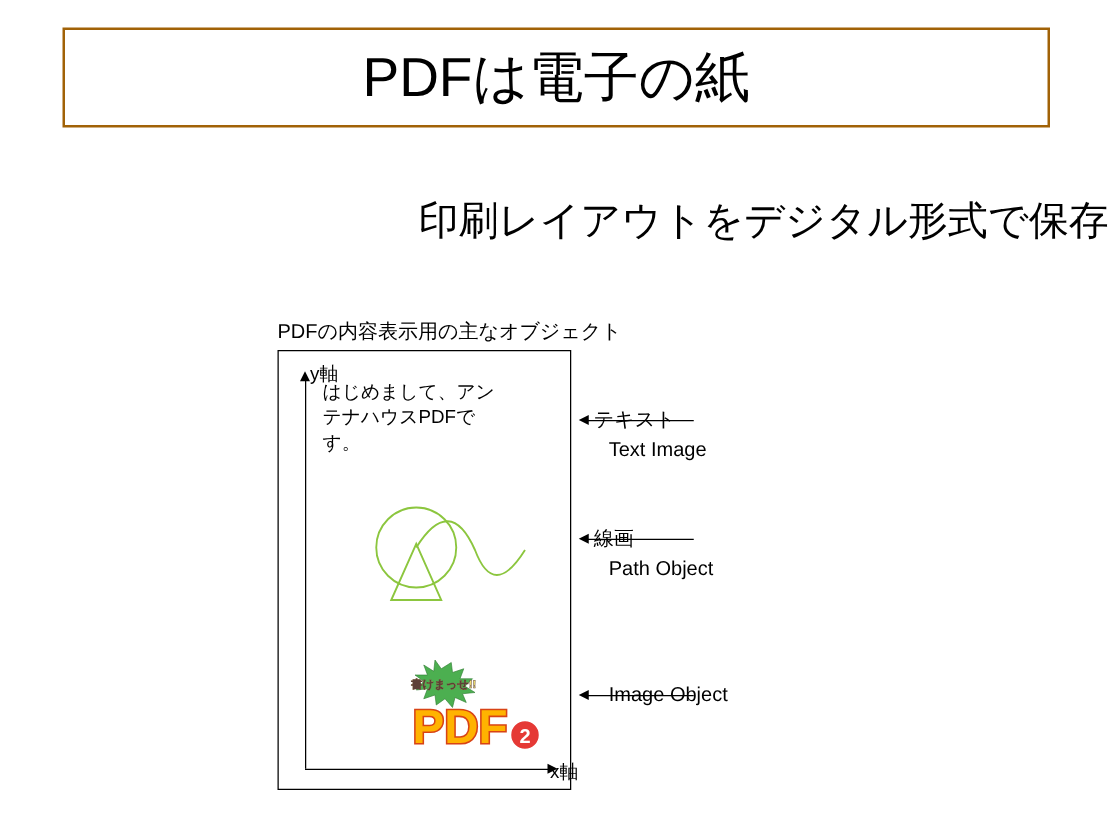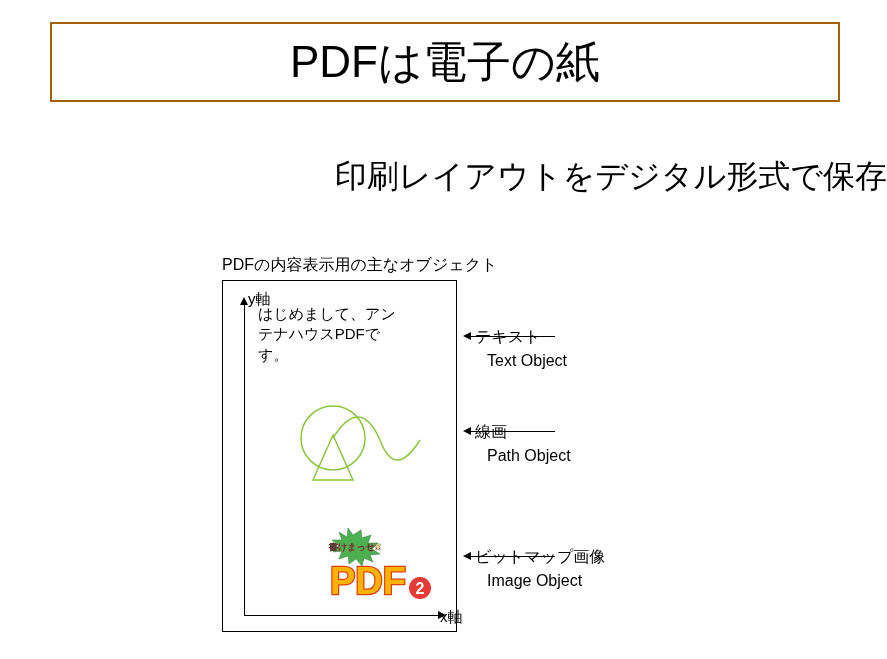--- a/index.html
+++ b/index.html
@@ -193,22 +193,21 @@
     <text x="100" y="68" font-size="16" font-weight="bold" fill="#fff" text-anchor="middle" font-family="Arial">2</text>
   </svg>
 </div>
 
 <div class="arrow arrow-text"></div>
 <div class="arrow arrow-path"></div>
 <div class="arrow arrow-image"></div>
 
 <div class="callout callout-text">
   <div>テキスト</div>
-  <div class="en">Text Object</div>
+  <div class="en">Text Image</div>
 </div>
 <div class="callout callout-path">
   <div>線画</div>
   <div class="en">Path Object</div>
 </div>
 <div class="callout callout-image">
-  <div>ビットマップ画像</div>
   <div class="en">Image Object</div>
 </div>
 
 </body></html>

